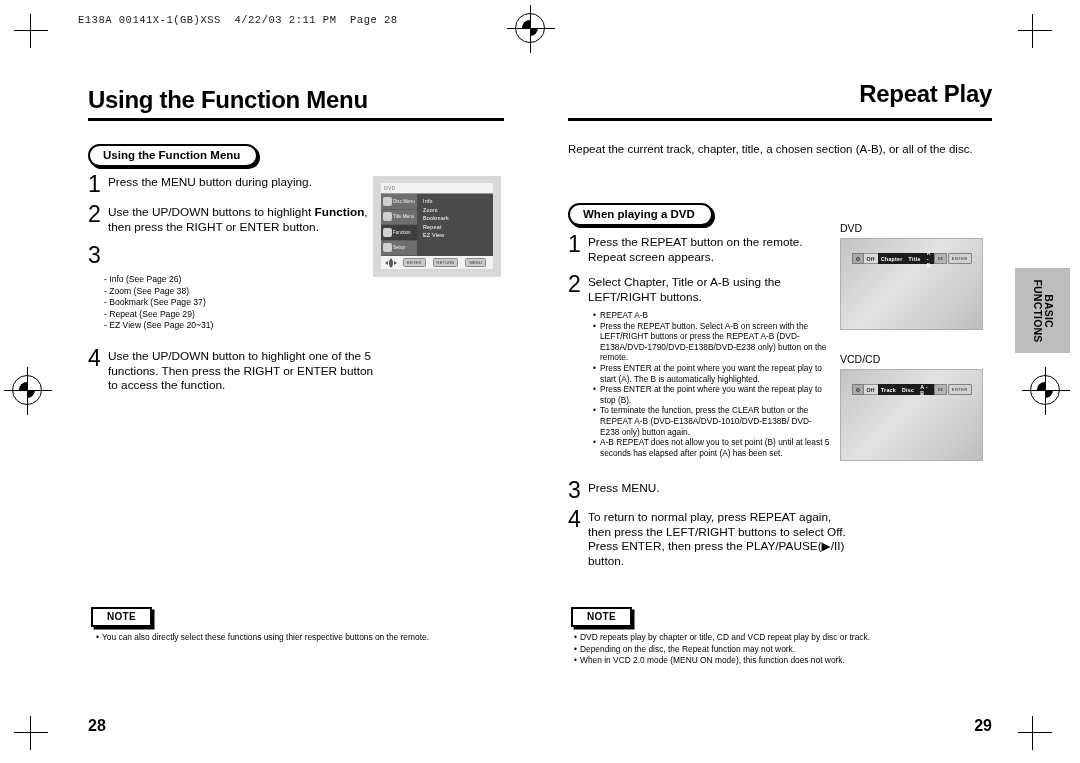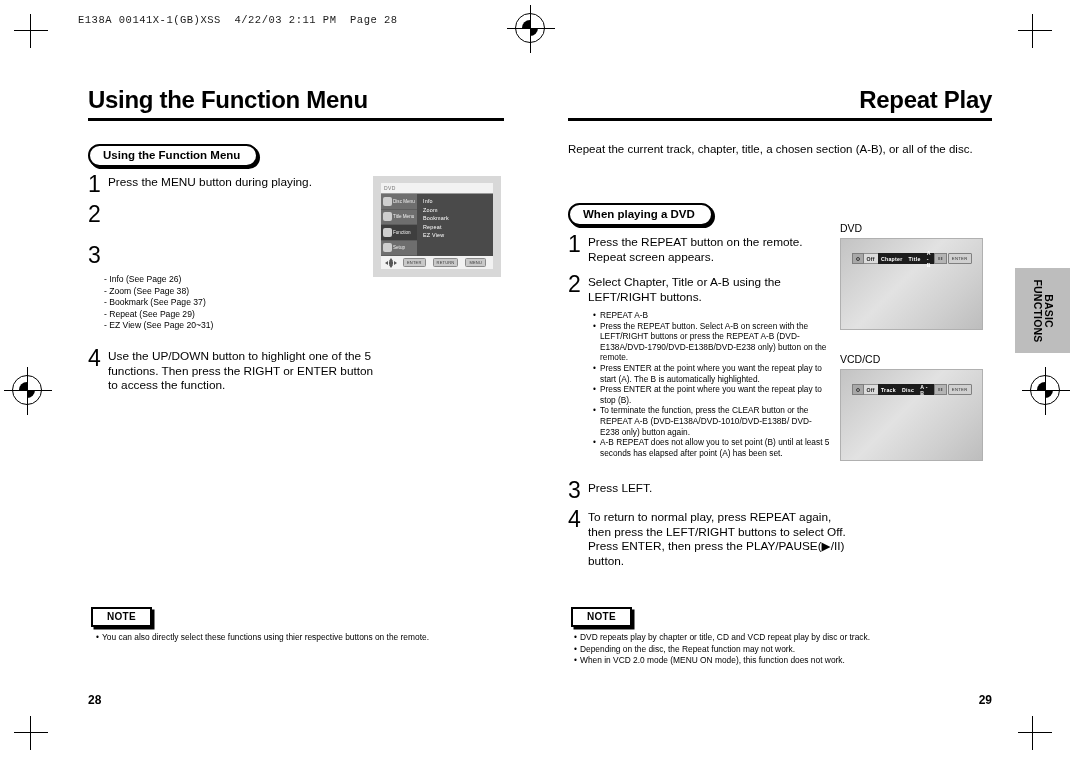--- a/index.html
+++ b/index.html
@@ -146,23 +146,23 @@
     position: absolute;
     font-size: 8.4px;
     line-height: 11.5px;
   }
   .note-items .li { display: flex; }
   .note-items .dot { flex: 0 0 6px; }
 
   
   .pagenum {
     position: absolute;
-    font-size: 12px;
-    font-weight: bold;
-    bottom: 56px;
+    font-size: 16px;
+    font-weight: bold;
+    bottom: 28px;
     text-align: right;
   }
 
   
   .side-tab {
     position: absolute;
     background: #bdbdbd;
     width: 55px;
     height: 85px;
     right: 10px;
@@ -372,20 +372,21 @@
 
   <div class="pill" style="left:88px; top:144px;">Using the Function Menu</div>
 
   <div class="step" style="left:88px; top:172px; width:280px;">
     <div class="step-num">1</div>
     <div class="step-body">Press the MENU button during playing.</div>
   </div>
 
   <div class="step" style="left:88px; top:202px; width:290px;">
     <div class="step-num">2</div>
+    <div class="step-body">Use the UP/DOWN buttons to highlight <b>Function</b>,<br>then press the RIGHT or ENTER button.</div>
   </div>
 
   <div class="step" style="left:88px; top:243px; width:290px;">
     <div class="step-num">3</div>
   </div>
 
   <div class="sublist" style="left:104px; top:274px;">
     <div>- Info (See Page 26)</div>
     <div>- Zoom (See Page 38)</div>
     <div>- Bookmark (See Page 37)</div>
@@ -449,21 +450,21 @@
       <div class="dot">•</div>
       <div>You can also directly select these functions using thier respective buttons on the remote.</div>
     </div>
   </div>
 
   <div class="pagenum" style="left:88px;">28</div>
 </div>
 
 <div class="page page-right">
 
-  <div class="chapter-title" style="right:88px; top:86px;">Repeat Play</div>
+  <div class="chapter-title" style="right:88px; top:80px;">Repeat Play</div>
   <div class="rule" style="left:28px; top:118px; width:424px;"></div>
 
   <div class="intro" style="left:28px; top:142px; width:430px;">Repeat the current track, chapter, title, a chosen section (A-B), or all of the disc.</div>
 
   <div class="pill" style="left:28px; top:203px;">When playing a DVD</div>
 
   <div class="step" style="left:28px; top:232px; width:260px;">
     <div class="step-num">1</div>
     <div class="step-body">Press the REPEAT button on the remote.<br>Repeat screen appears.</div>
   </div>
@@ -495,21 +496,21 @@
       <div class="txt">To terminate the function, press the CLEAR button or the REPEAT A-B (DVD-E138A/DVD-1010/DVD-E138B/ DVD-E238 only) button again.</div>
     </div>
     <div class="li">
       <div class="dot">•</div>
       <div class="txt">A-B REPEAT does not allow you to set point (B) until at least 5 seconds has elapsed after point (A) has been set.</div>
     </div>
   </div>
 
   <div class="step" style="left:28px; top:478px; width:270px;">
     <div class="step-num">3</div>
-    <div class="step-body">Press LEFT.</div>
+    <div class="step-body">Press MENU.</div>
   </div>
 
   <div class="step" style="left:28px; top:507px; width:285px;">
     <div class="step-num">4</div>
     <div class="step-body">To return to normal play, press REPEAT again,<br>then press the LEFT/RIGHT buttons to select Off.<br>Press ENTER, then press the PLAY/PAUSE(▶/II)<br>button.</div>
   </div>
 
   <div class="screen-label" style="left:300px; top:222px;">DVD</div>
   <div class="tv-repeat" style="left:300px; top:238px;">
     <div class="rep-bar">

